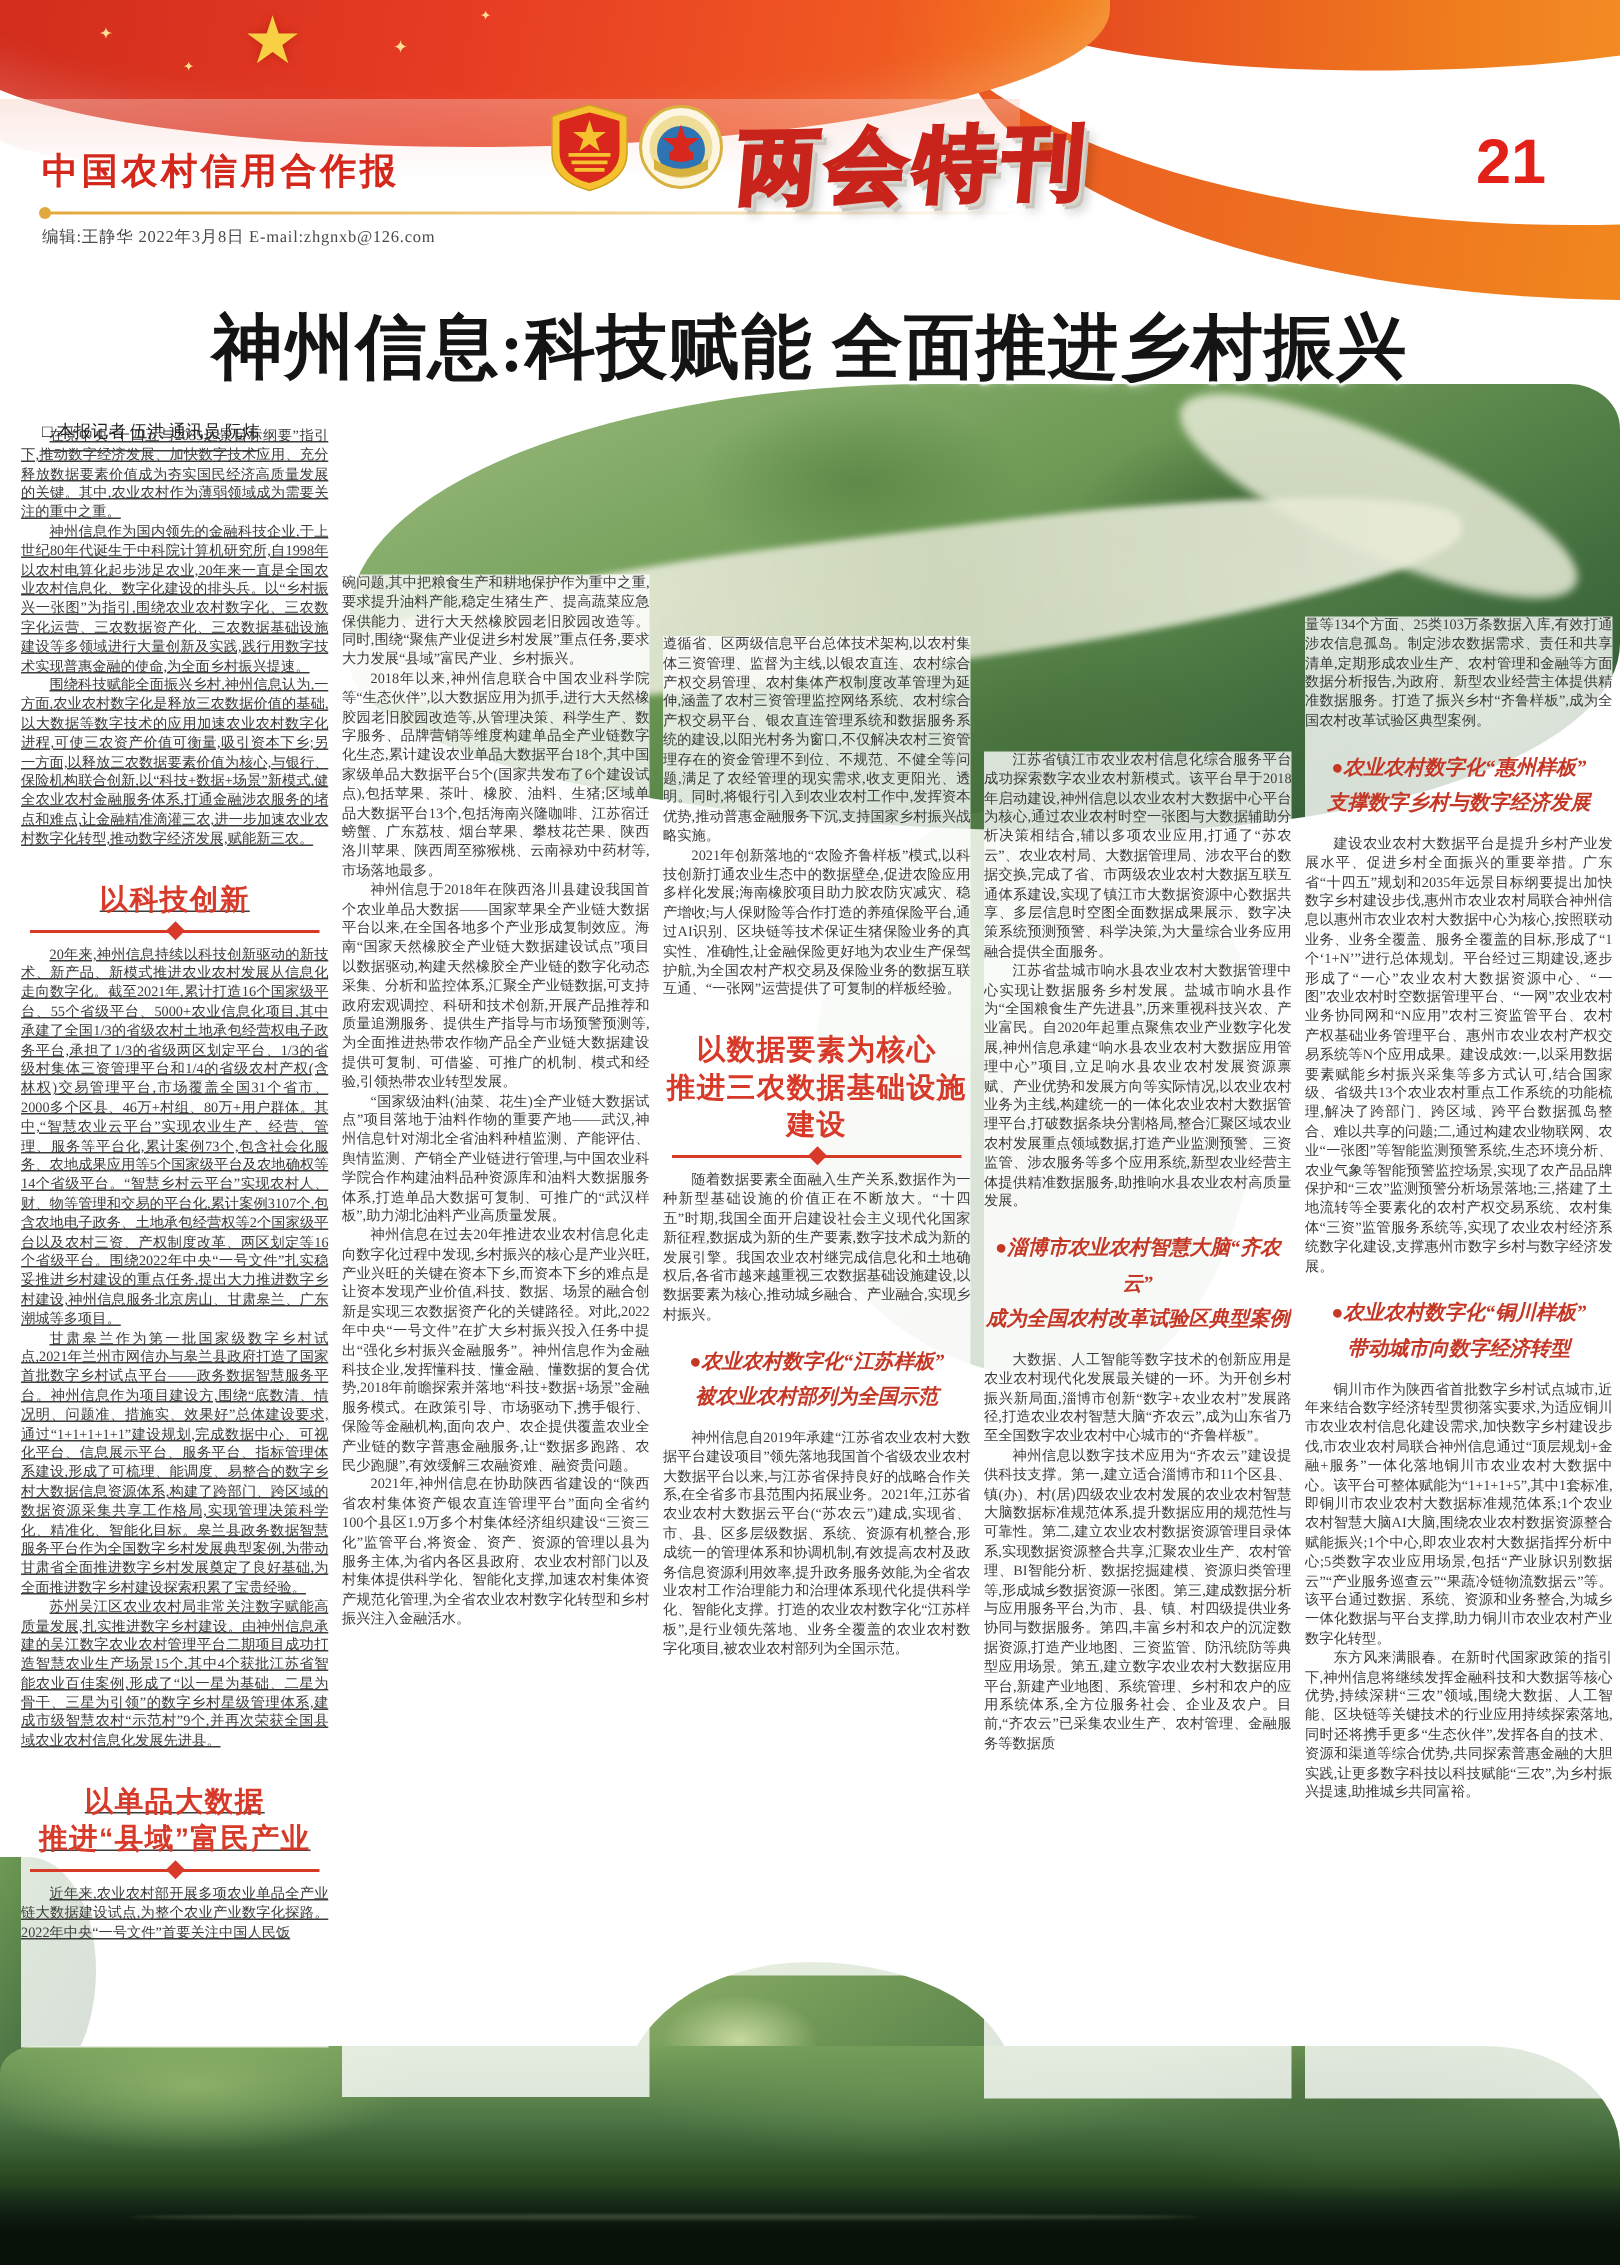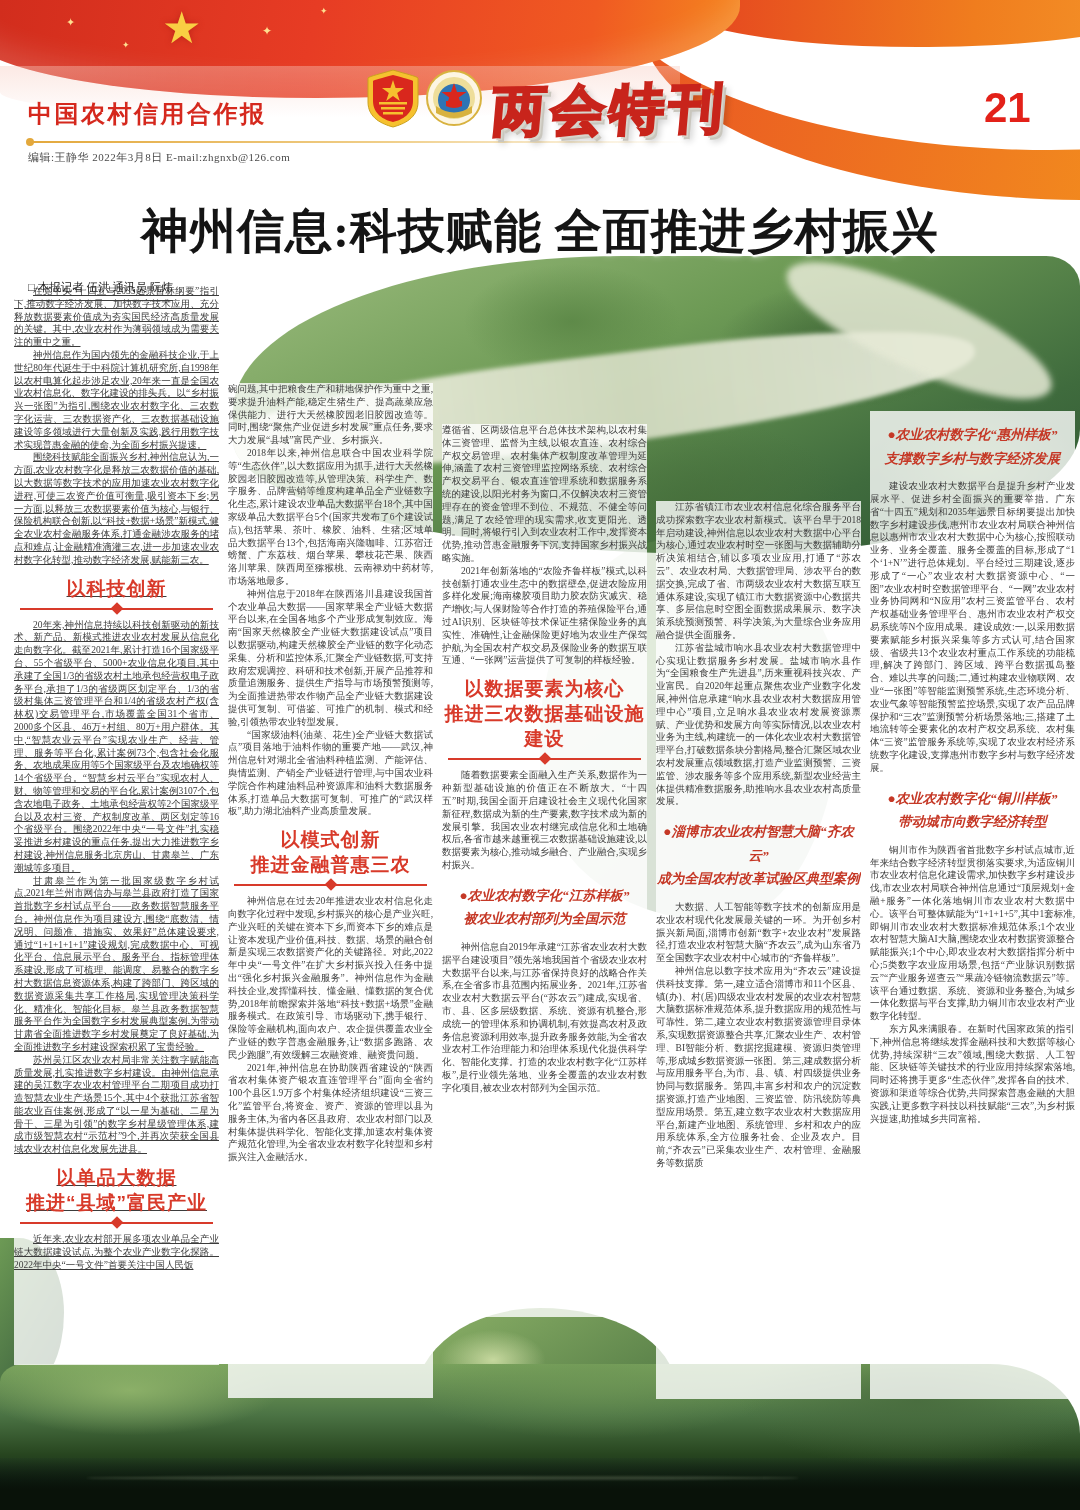--- a/index.html
+++ b/index.html
@@ -89,21 +89,21 @@
 
   
   .col{position:absolute;width:205px;z-index:2;font-size:9.5px;line-height:12.8px;color:#3c3c3c;
     text-align:justify;background:rgba(255,255,255,.8);overflow:hidden;}
   .col p{margin:0;text-indent:2em;}
   #c1{left:14px;top:285px;height:1080px;text-decoration:underline;}
   #c2{left:228px;top:383px;height:1015px;}
   #c3{left:442px;top:424px;height:893px;}
   #c4{left:656px;top:501px;height:898px;}
   #c5{left:870px;top:411px;height:988px;}
-  .sec-head{margin:9px 0 9px;}
+  .sec-head{margin:21px 0 9px;}
   .sec-line{color:#d83a2a;font-weight:900;font-size:19px;text-align:center;line-height:1.32;
     font-family:"Liberation Sans","DejaVu Sans",sans-serif;letter-spacing:1px;}
   .sec-div{position:relative;height:2px;background:#d83a2a;margin:7px 6px 9px;}
   .sec-div .diamond{position:absolute;left:50%;top:-4px;width:9px;height:9px;background:#d83a2a;
     transform:translateX(-50%) rotate(45deg);}
   .sub-head{margin:12px 0 10px;color:#c53826;font-weight:700;font-size:13.5px;line-height:1.75;
     text-align:center;font-style:italic;}
 </style>
 </head>
 <body>
@@ -187,27 +187,20 @@
         </div>
     </div>
     <p>近年来,农业农村部开展多项农业单品全产业链大数据建设试点,为整个农业产业数字化探路。2022年中央“一号文件”首要关注中国人民饭</p>
   </div>
 
   <div class="col" id="c2">
     <p style="text-indent:0;">碗问题,其中把粮食生产和耕地保护作为重中之重,要求提升油料产能,稳定生猪生产、提高蔬菜应急保供能力、进行大天然橡胶园老旧胶园改造等。同时,围绕“聚焦产业促进乡村发展”重点任务,要求大力发展“县域”富民产业、乡村振兴。</p>
     <p>2018年以来,神州信息联合中国农业科学院等“生态伙伴”,以大数据应用为抓手,进行大天然橡胶园老旧胶园改造等,从管理决策、科学生产、数字服务、品牌营销等维度构建单品全产业链数字化生态,累计建设农业单品大数据平台18个,其中国家级单品大数据平台5个(国家共发布了6个建设试点),包括苹果、茶叶、橡胶、油料、生猪;区域单品大数据平台13个,包括海南兴隆咖啡、江苏宿迁螃蟹、广东荔枝、烟台苹果、攀枝花芒果、陕西洛川苹果、陕西周至猕猴桃、云南禄劝中药材等,市场落地最多。</p>
     <p>神州信息于2018年在陕西洛川县建设我国首个农业单品大数据——国家苹果全产业链大数据平台以来,在全国各地多个产业形成复制效应。海南“国家天然橡胶全产业链大数据建设试点”项目以数据驱动,构建天然橡胶全产业链的数字化动态采集、分析和监控体系,汇聚全产业链数据,可支持政府宏观调控、科研和技术创新,开展产品推荐和质量追溯服务、提供生产指导与市场预警预测等,为全面推进热带农作物产品全产业链大数据建设提供可复制、可借鉴、可推广的机制、模式和经验,引领热带农业转型发展。</p>
     <p>“国家级油料(油菜、花生)全产业链大数据试点”项目落地于油料作物的重要产地——武汉,神州信息针对湖北全省油料种植监测、产能评估、舆情监测、产销全产业链进行管理,与中国农业科学院合作构建油料品种资源库和油料大数据服务体系,打造单品大数据可复制、可推广的“武汉样板”,助力湖北油料产业高质量发展。</p>
-    <div class="sec-head">
-      <div class="sec-line">以模式创新</div>
-      <div class="sec-line">推进金融普惠三农</div>
-      <div class="sec-div">
-          <span class="diamond"></span>
-        </div>
-    </div>
     <p>神州信息在过去20年推进农业农村信息化走向数字化过程中发现,乡村振兴的核心是产业兴旺,产业兴旺的关键在资本下乡,而资本下乡的难点是让资本发现产业价值,科技、数据、场景的融合创新是实现三农数据资产化的关键路径。对此,2022年中央“一号文件”在扩大乡村振兴投入任务中提出“强化乡村振兴金融服务”。神州信息作为金融科技企业,发挥懂科技、懂金融、懂数据的复合优势,2018年前瞻探索并落地“科技+数据+场景”金融服务模式。在政策引导、市场驱动下,携手银行、保险等金融机构,面向农户、农企提供覆盖农业全产业链的数字普惠金融服务,让“数据多跑路、农民少跑腿”,有效缓解三农融资难、融资贵问题。</p>
     <p>2021年,神州信息在协助陕西省建设的“陕西省农村集体资产银农直连管理平台”面向全省约100个县区1.9万多个村集体经济组织建设“三资三化”监管平台,将资金、资产、资源的管理以县为服务主体,为省内各区县政府、农业农村部门以及村集体提供科学化、智能化支撑,加速农村集体资产规范化管理,为全省农业农村数字化转型和乡村振兴注入金融活水。</p>
   </div>
 
   <div class="col" id="c3">
     <p style="text-indent:0;">遵循省、区两级信息平台总体技术架构,以农村集体三资管理、监督为主线,以银农直连、农村综合产权交易管理、农村集体产权制度改革管理为延伸,涵盖了农村三资管理监控网络系统、农村综合产权交易平台、银农直连管理系统和数据服务系统的建设,以阳光村务为窗口,不仅解决农村三资管理存在的资金管理不到位、不规范、不健全等问题,满足了农经管理的现实需求,收支更阳光、透明。同时,将银行引入到农业农村工作中,发挥资本优势,推动普惠金融服务下沉,支持国家乡村振兴战略实施。</p>
     <p>2021年创新落地的“农险齐鲁样板”模式,以科技创新打通农业生态中的数据壁垒,促进农险应用多样化发展;海南橡胶项目助力胶农防灾减灾、稳产增收;与人保财险等合作打造的养殖保险平台,通过AI识别、区块链等技术保证生猪保险业务的真实性、准确性,让金融保险更好地为农业生产保驾护航,为全国农村产权交易及保险业务的数据互联互通、“一张网”运营提供了可复制的样板经验。</p>
     <div class="sec-head">
       <div class="sec-line">以数据要素为核心</div>
       <div class="sec-line">推进三农数据基础设施建设</div>
@@ -228,20 +221,21 @@
     <p>江苏省盐城市响水县农业农村大数据管理中心实现让数据服务乡村发展。盐城市响水县作为“全国粮食生产先进县”,历来重视科技兴农、产业富民。自2020年起重点聚焦农业产业数字化发展,神州信息承建“响水县农业农村大数据应用管理中心”项目,立足响水县农业农村发展资源禀赋、产业优势和发展方向等实际情况,以农业农村业务为主线,构建统一的一体化农业农村大数据管理平台,打破数据条块分割格局,整合汇聚区域农业农村发展重点领域数据,打造产业监测预警、三资监管、涉农服务等多个应用系统,新型农业经营主体提供精准数据服务,助推响水县农业农村高质量发展。</p>
     <div class="sub-head">
       <div>●淄博市农业农村智慧大脑“齐农云”</div>
       <div>成为全国农村改革试验区典型案例</div>
     </div>
     <p>大数据、人工智能等数字技术的创新应用是农业农村现代化发展最关键的一环。为开创乡村振兴新局面,淄博市创新“数字+农业农村”发展路径,打造农业农村智慧大脑“齐农云”,成为山东省乃至全国数字农业农村中心城市的“齐鲁样板”。</p>
     <p>神州信息以数字技术应用为“齐农云”建设提供科技支撑。第一,建立适合淄博市和11个区县、镇(办)、村(居)四级农业农村发展的农业农村智慧大脑数据标准规范体系,提升数据应用的规范性与可靠性。第二,建立农业农村数据资源管理目录体系,实现数据资源整合共享,汇聚农业生产、农村管理、BI智能分析、数据挖掘建模、资源归类管理等,形成城乡数据资源一张图。第三,建成数据分析与应用服务平台,为市、县、镇、村四级提供业务协同与数据服务。第四,丰富乡村和农户的沉淀数据资源,打造产业地图、三资监管、防汛统防等典型应用场景。第五,建立数字农业农村大数据应用平台,新建产业地图、系统管理、乡村和农户的应用系统体系,全方位服务社会、企业及农户。目前,“齐农云”已采集农业生产、农村管理、金融服务等数据质</p>
   </div>
 
   <div class="col" id="c5">
+    <p style="text-indent:0;">量等134个方面、25类103万条数据入库,有效打通涉农信息孤岛。制定涉农数据需求、责任和共享清单,定期形成农业生产、农村管理和金融等方面数据分析报告,为政府、新型农业经营主体提供精准数据服务。打造了振兴乡村“齐鲁样板”,成为全国农村改革试验区典型案例。</p>
     <div class="sub-head">
       <div>●农业农村数字化“惠州样板”</div>
       <div>支撑数字乡村与数字经济发展</div>
     </div>
     <p>建设农业农村大数据平台是提升乡村产业发展水平、促进乡村全面振兴的重要举措。广东省“十四五”规划和2035年远景目标纲要提出加快数字乡村建设步伐,惠州市农业农村局联合神州信息以惠州市农业农村大数据中心为核心,按照联动业务、业务全覆盖、服务全覆盖的目标,形成了“1个‘1+N’”进行总体规划。平台经过三期建设,逐步形成了“一心”农业农村大数据资源中心、“一图”农业农村时空数据管理平台、“一网”农业农村业务协同网和“N应用”农村三资监管平台、农村产权基础业务管理平台、惠州市农业农村产权交易系统等N个应用成果。建设成效:一,以采用数据要素赋能乡村振兴采集等多方式认可,结合国家级、省级共13个农业农村重点工作系统的功能梳理,解决了跨部门、跨区域、跨平台数据孤岛整合、难以共享的问题;二,通过构建农业物联网、农业“一张图”等智能监测预警系统,生态环境分析、农业气象等智能预警监控场景,实现了农产品品牌保护和“三农”监测预警分析场景落地;三,搭建了土地流转等全要素化的农村产权交易系统、农村集体“三资”监管服务系统等,实现了农业农村经济系统数字化建设,支撑惠州市数字乡村与数字经济发展。</p>
     <div class="sub-head">
       <div>●农业农村数字化“铜川样板”</div>
       <div>带动城市向数字经济转型</div>
     </div>
     <p>铜川市作为陕西省首批数字乡村试点城市,近年来结合数字经济转型贯彻落实要求,为适应铜川市农业农村信息化建设需求,加快数字乡村建设步伐,市农业农村局联合神州信息通过“顶层规划+金融+服务”一体化落地铜川市农业农村大数据中心。该平台可整体赋能为“1+1+1+5”,其中1套标准,即铜川市农业农村大数据标准规范体系;1个农业农村智慧大脑AI大脑,围绕农业农村数据资源整合赋能振兴;1个中心,即农业农村大数据指挥分析中心;5类数字农业应用场景,包括“产业脉识别数据云”“产业服务巡查云”“果蔬冷链物流数据云”等。该平台通过数据、系统、资源和业务整合,为城乡一体化数据与平台支撑,助力铜川市农业农村产业数字化转型。</p>

